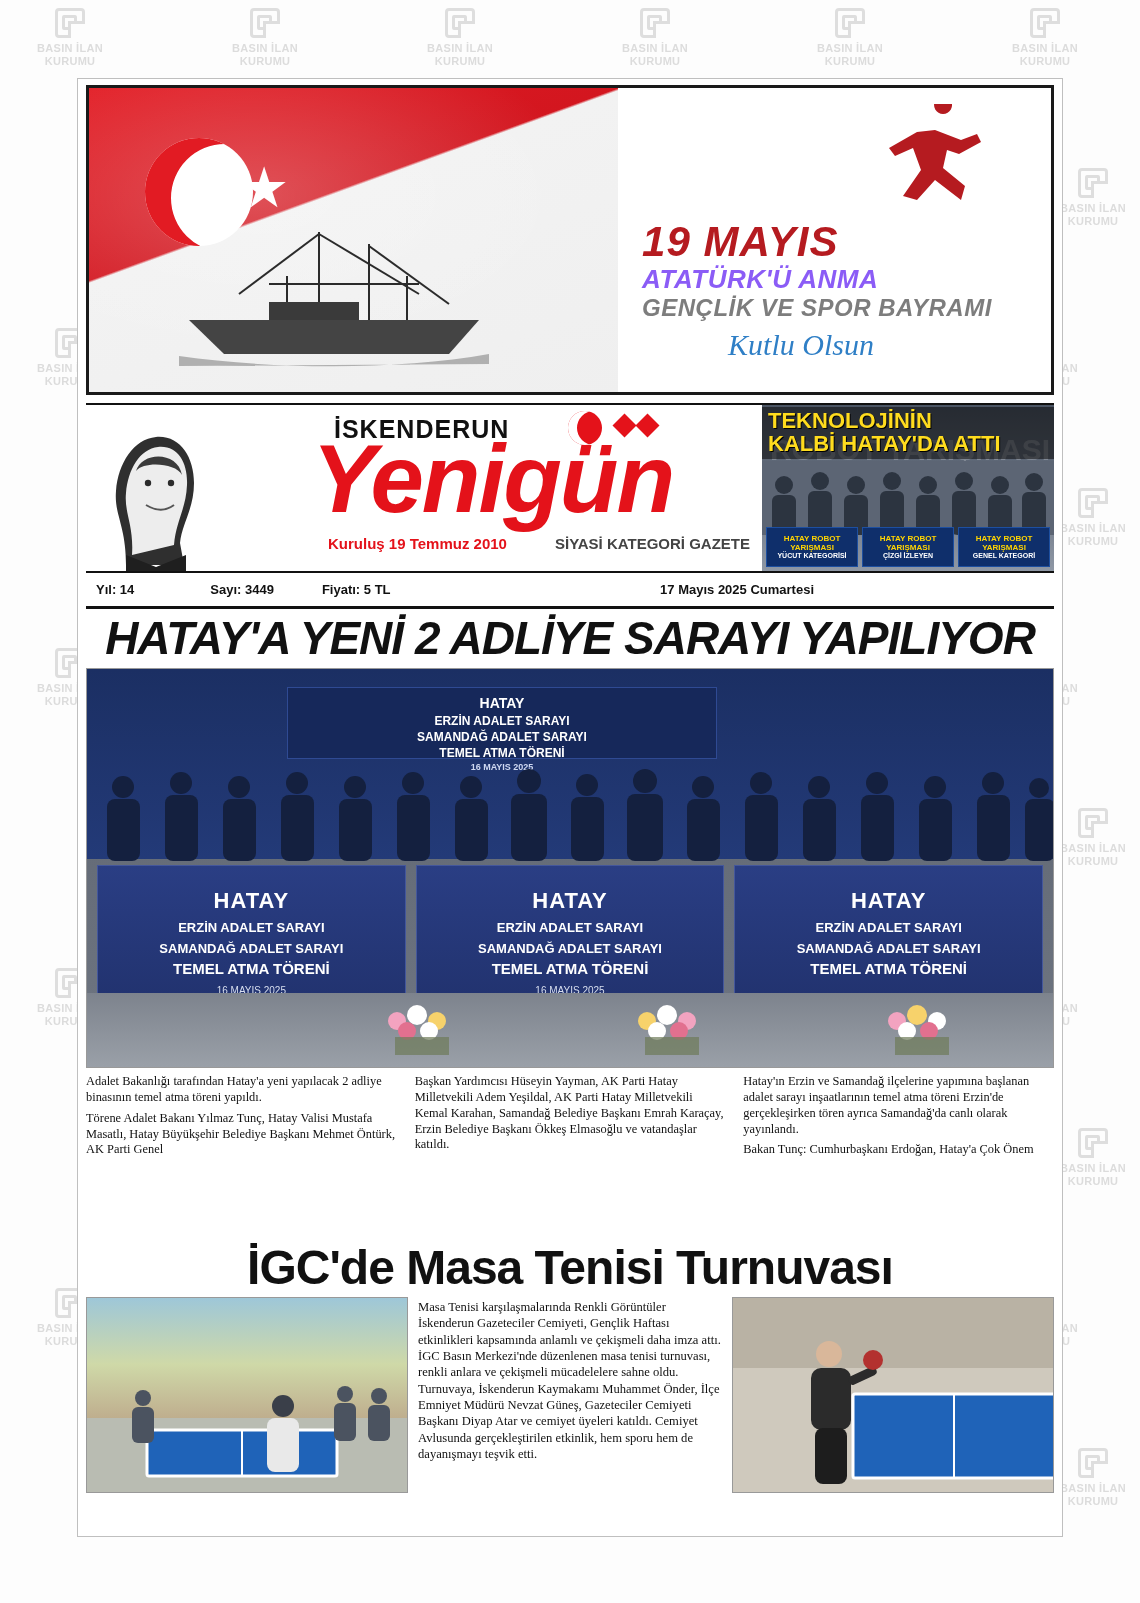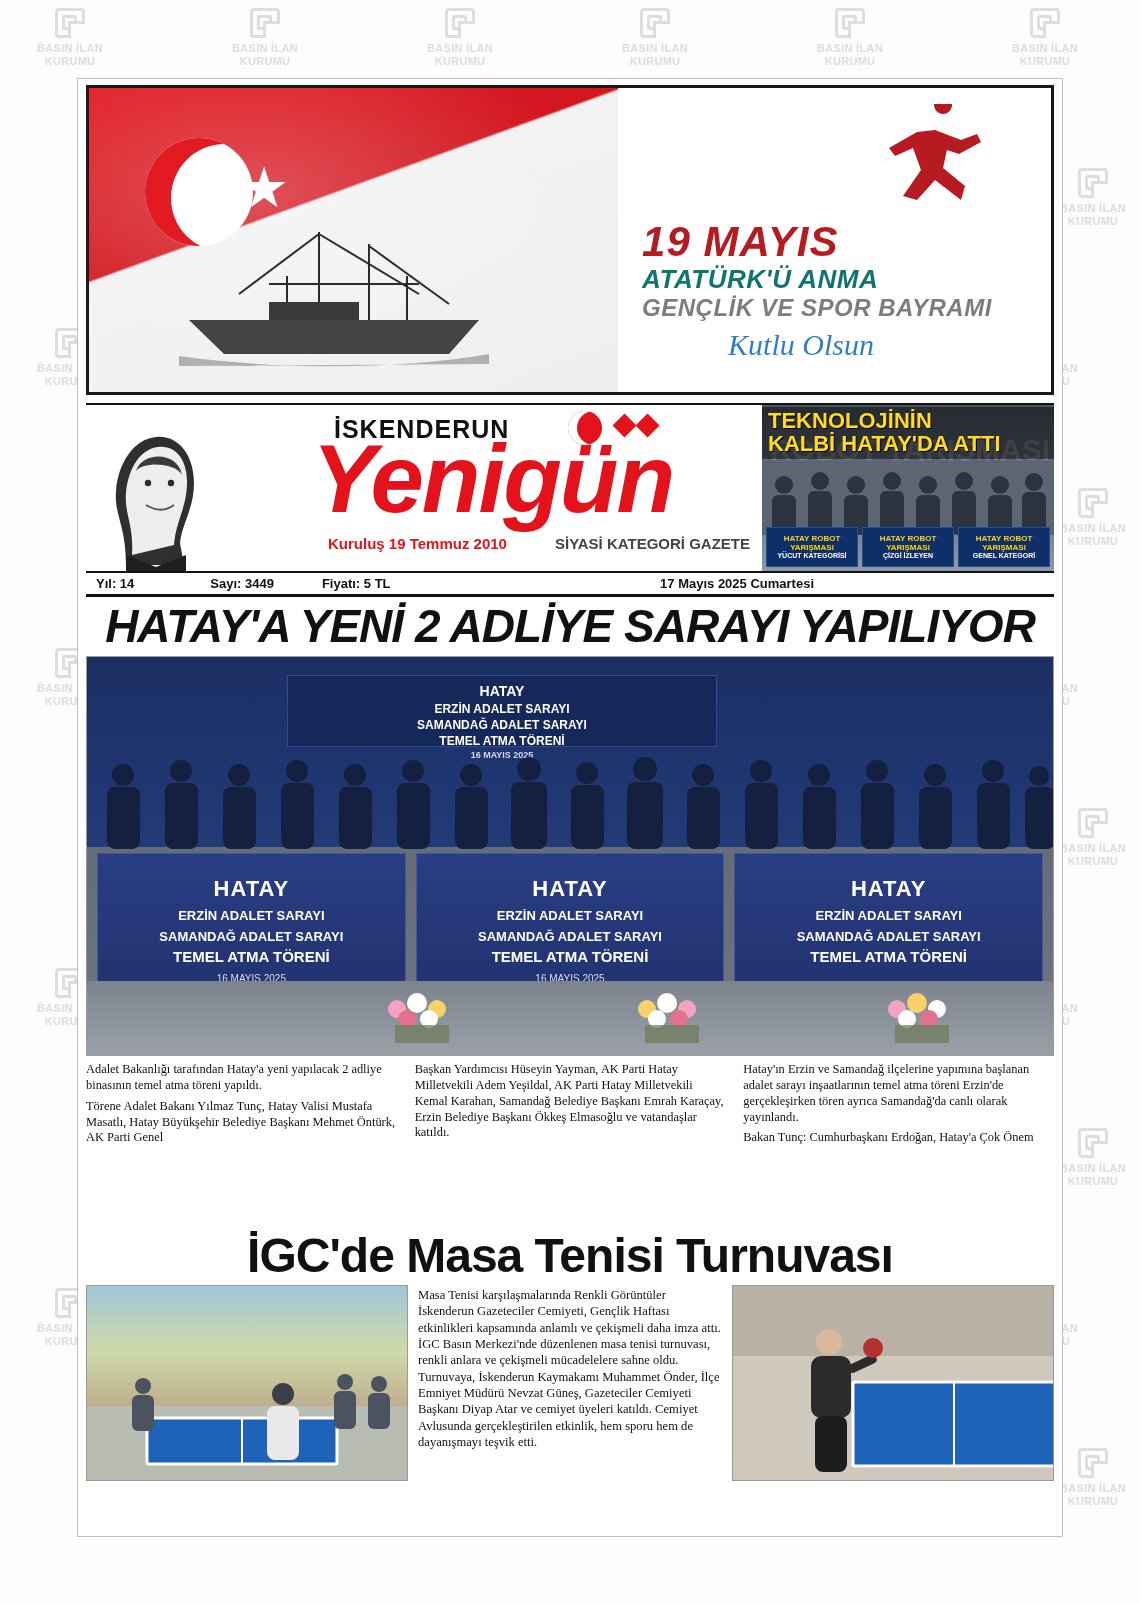--- a/index.html
+++ b/index.html
@@ -106,21 +106,21 @@
     position: absolute; left: 24px; top: 130px;
     font-family: "Liberation Sans", sans-serif;
     font-weight: bold; font-style: italic;
     color: #b51b20; font-size: 42px; letter-spacing: 1px;
     white-space: nowrap;
   }
   .b-ata {
     position: absolute; left: 24px; top: 176px;
     font-family: "Liberation Sans", sans-serif;
     font-weight: bold; font-style: italic;
-    color: #0f766e; font-size: 26px; letter-spacing: .5px;
+    color: #8b5cf6; font-size: 26px; letter-spacing: .5px;
     white-space: nowrap;
   }
   .b-genc {
     position: absolute; left: 24px; top: 206px;
     font-family: "Liberation Sans", sans-serif;
     font-weight: bold; font-style: italic;
     color: #7d7d7d; font-size: 24px; letter-spacing: .5px;
     white-space: nowrap;
   }
   .b-kutlu {
@@ -212,21 +212,21 @@
     color: #ffd400; font-family: "Liberation Sans", sans-serif;
     font-size: 8px; font-weight: bold; text-align: center;
     display: flex; flex-direction: column; align-items: center; justify-content: center;
     line-height: 1.15;
   }
   .promo-banners .sub { color: #fff; font-size: 7px; }
 
   
   #infobar {
     margin: 0 8px;
-    height: 24px;
+    height: 36px;
     border-bottom: 3px solid #111;
     display: flex;
     align-items: center;
     font-family: "Liberation Sans", sans-serif;
     font-weight: bold;
     font-size: 13px;
     color: #111;
   }
   #infobar .cell { padding: 0 10px; }
   #infobar .spacer { flex: 1; }

